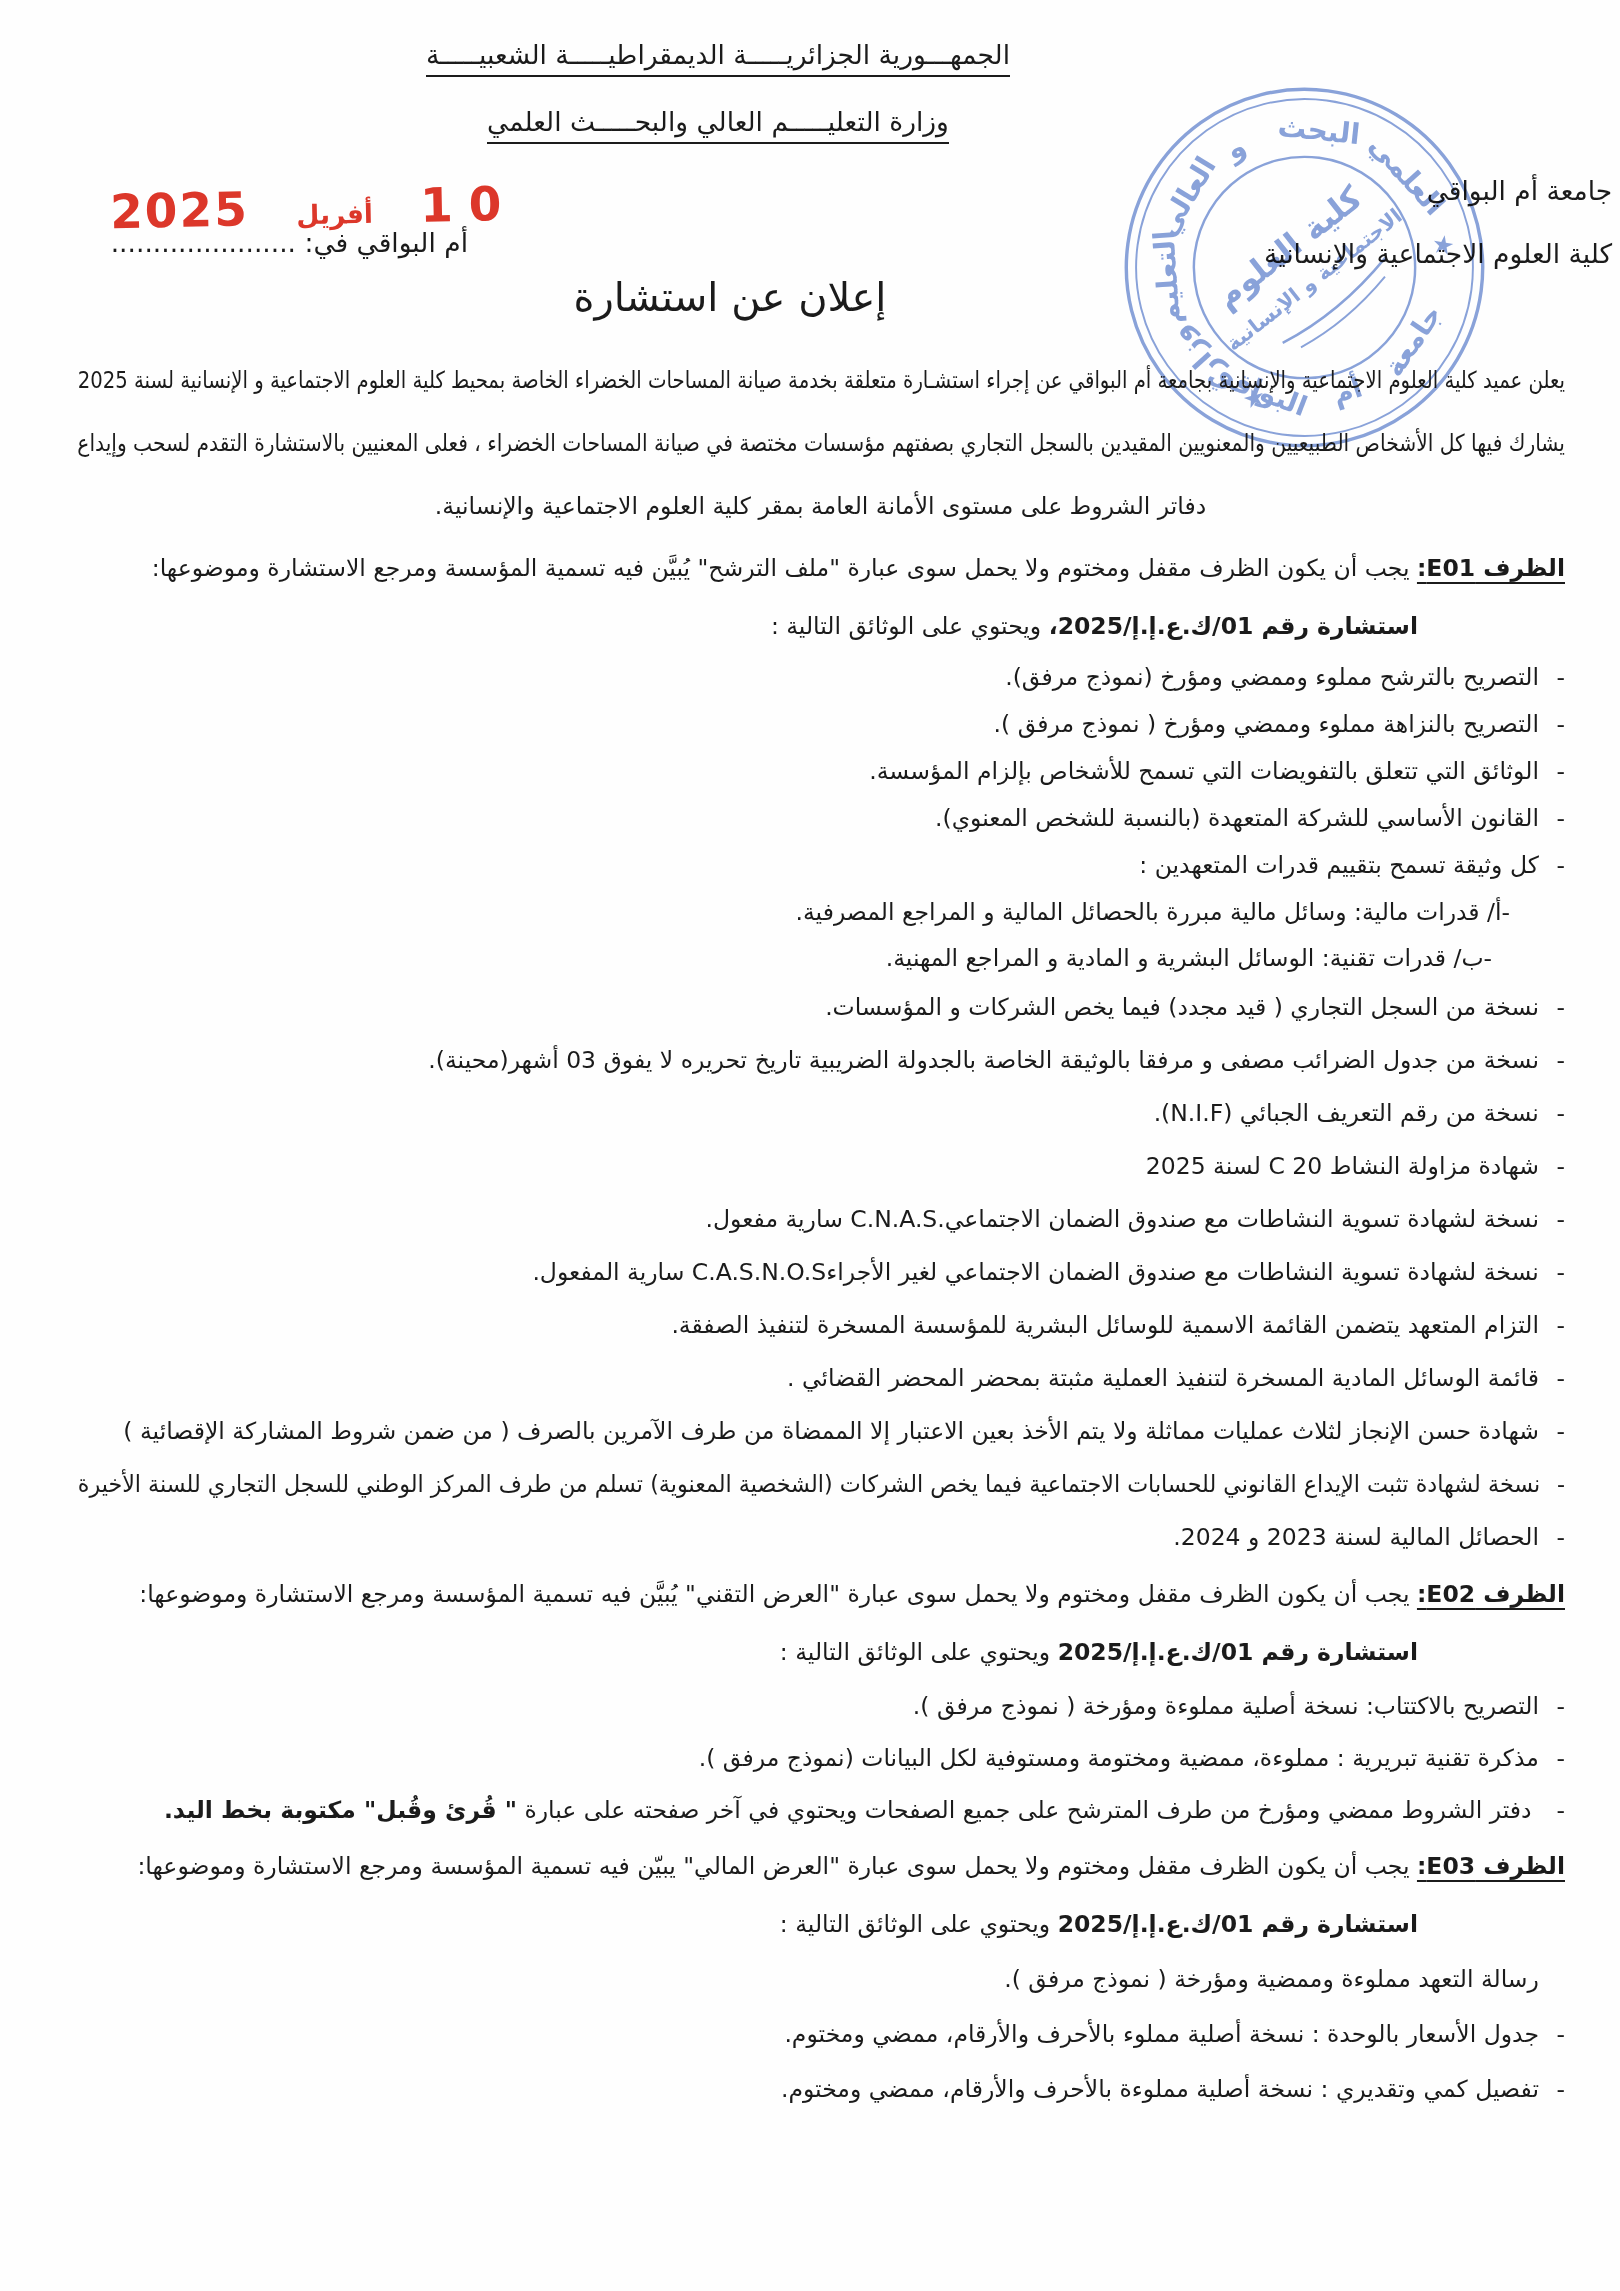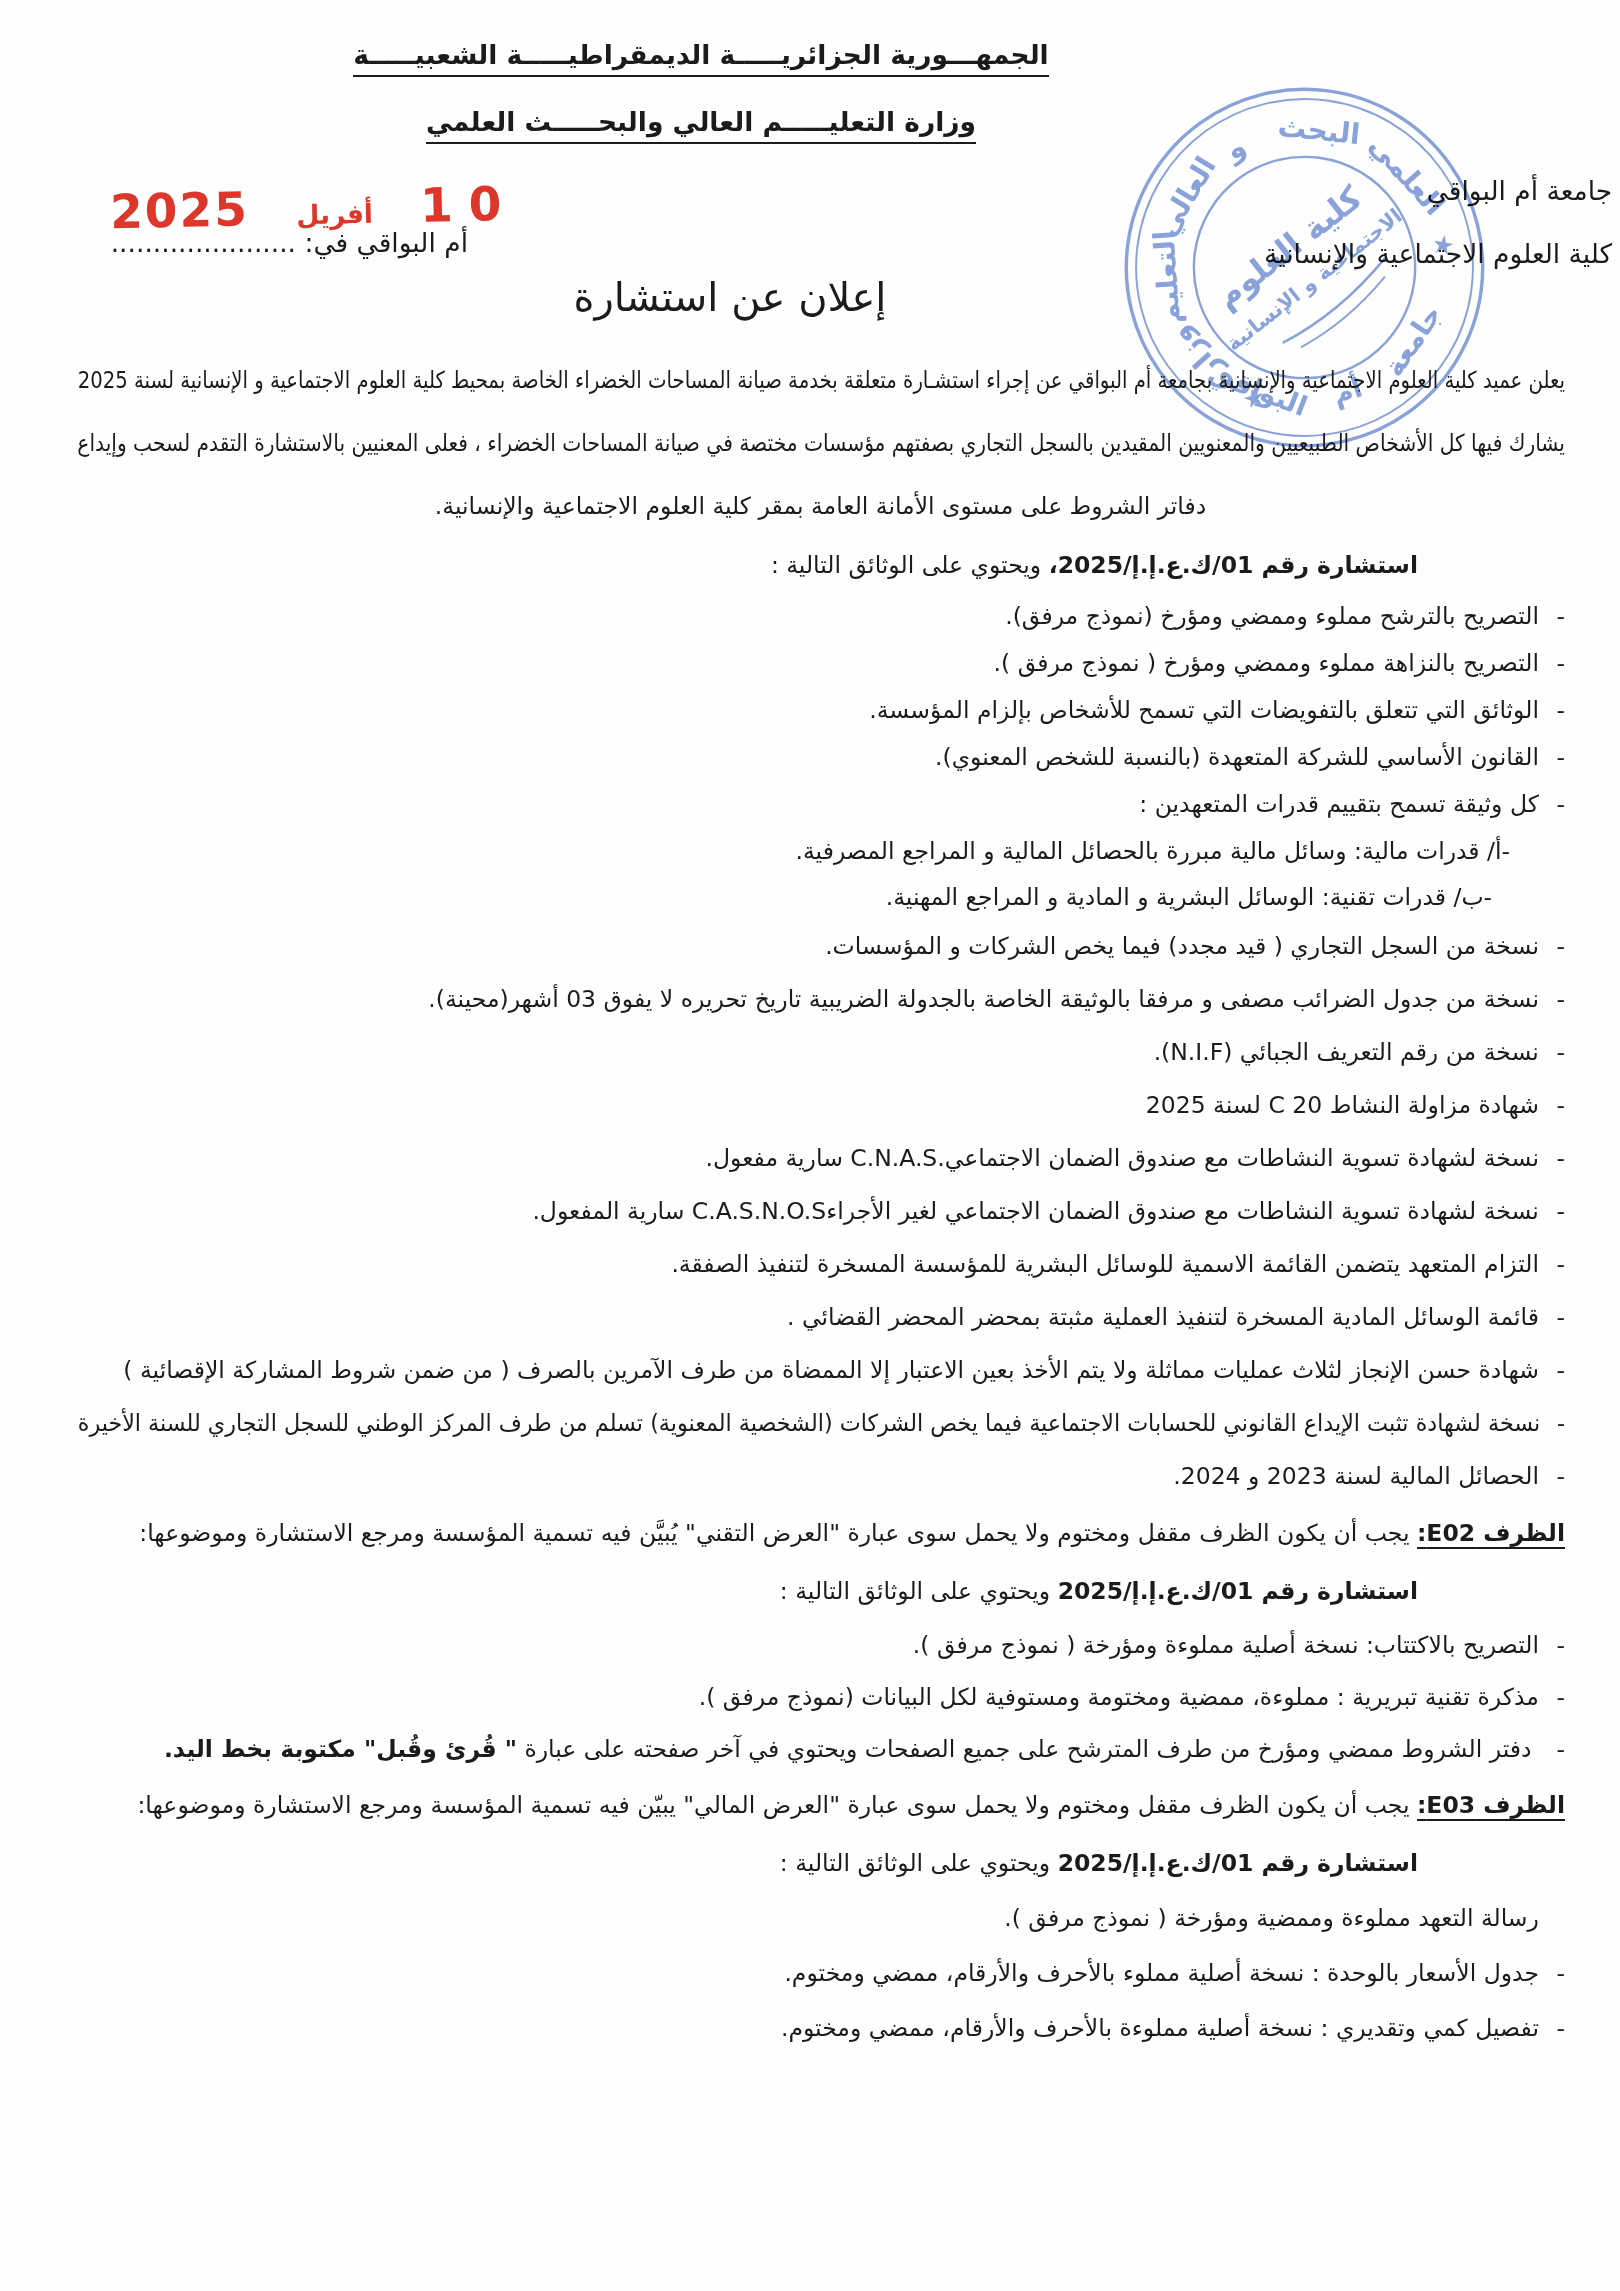--- a/index.html
+++ b/index.html
@@ -1,21 +1,21 @@
 <!DOCTYPE html>
 <html lang="ar" dir="rtl"><head>
 <meta charset="utf-8">
 <style>
   html,body { margin:0; padding:0; background:#ffffff; }
   .page {
     position:relative; width:1620px; height:2292px; background:#fefefe;
     font-family:"DejaVu Sans", sans-serif; color:#1b1b1b; direction:rtl; overflow:hidden;
   }
   
-  .gov-line { position:absolute; left:304px; width:794px; text-align:center; font-weight:bold; font-size:26.5px; }
+  .gov-line { position:absolute; left:321px; width:794px; text-align:center; font-weight:normal; font-size:26.5px; }
   .gov-line.l1 { top:39px; }
   .gov-line.l2 { top:106px; }
   .ul-span { display:inline-block; border-bottom:2px solid #1c1c1c; padding-bottom:4.9px; }
   
   .uni-block { position:absolute; top:159px; right:7.8px; text-align:right; font-size:26.5px; line-height:63px; }
   
   .date-stamp {
     position:absolute; top:180px; left:110px; width:407px; display:flex; direction:ltr;
     justify-content:space-between; align-items:baseline; color:#da281b; font-weight:bold;
     transform:rotate(-1.2deg); opacity:.93;
@@ -101,20 +101,23 @@
   </svg>
 
   <div class="doc-title nw"><span>إعلان عن استشارة</span></div>
 
   <div class="content">
 
     <div class="iline nw" style="transform-origin: right center; transform: scaleX(0.836454);">يعلن عميد كلية العلوم الاجتماعية والإنسانية بجامعة أم البواقي عن إجراء استشـارة متعلقة بخدمة صيانة المساحات الخضراء الخاصة بمحيط كلية العلوم الاجتماعية و الإنسانية لسنة 2025</div>
     <div class="iline nw" style="transform-origin: right center; transform: scaleX(0.860136);">يشارك فيها كل الأشخاص الطبيعيين والمعنويين المقيدين بالسجل التجاري بصفتهم مؤسسات مختصة في صيانة المساحات الخضراء ، فعلى المعنيين بالاستشارة التقدم لسحب وإيداع</div>
     <div class="iline center nw">دفاتر الشروط على مستوى الأمانة العامة بمقر كلية العلوم الاجتماعية والإنسانية.</div>
 
+    <div class="ehead nw">
+      <span class="lbl">الظرف E01:</span><span> يجب أن يكون الظرف مقفل ومختوم ولا يحمل سوى عبارة "ملف الترشح" يُبيَّن فيه تسمية المؤسسة ومرجع الاستشارة وموضوعها:</span>
+    </div>
     <div class="ref nw">
       <b>استشارة رقم 01/ك.ع.إ.إ/2025،</b><span> ويحتوي على الوثائق التالية :</span>
     </div>
     <div class="item nw">التصريح بالترشح مملوء وممضي ومؤرخ (نموذج مرفق).</div>
     <div class="item nw">التصريح بالنزاهة مملوء وممضي ومؤرخ ( نموذج مرفق ).</div>
     <div class="item nw">الوثائق التي تتعلق بالتفويضات التي تسمح للأشخاص بإلزام المؤسسة.</div>
     <div class="item nw">القانون الأساسي للشركة المتعهدة (بالنسبة للشخص المعنوي).</div>
     <div class="item nw">كل وثيقة تسمح بتقييم قدرات المتعهدين :</div>
     <div class="sub nw">-أ/ قدرات مالية: وسائل مالية مبررة بالحصائل المالية و المراجع المصرفية.</div>
     <div class="sub b2 nw">-ب/ قدرات تقنية: الوسائل البشرية و المادية و المراجع المهنية.</div>

